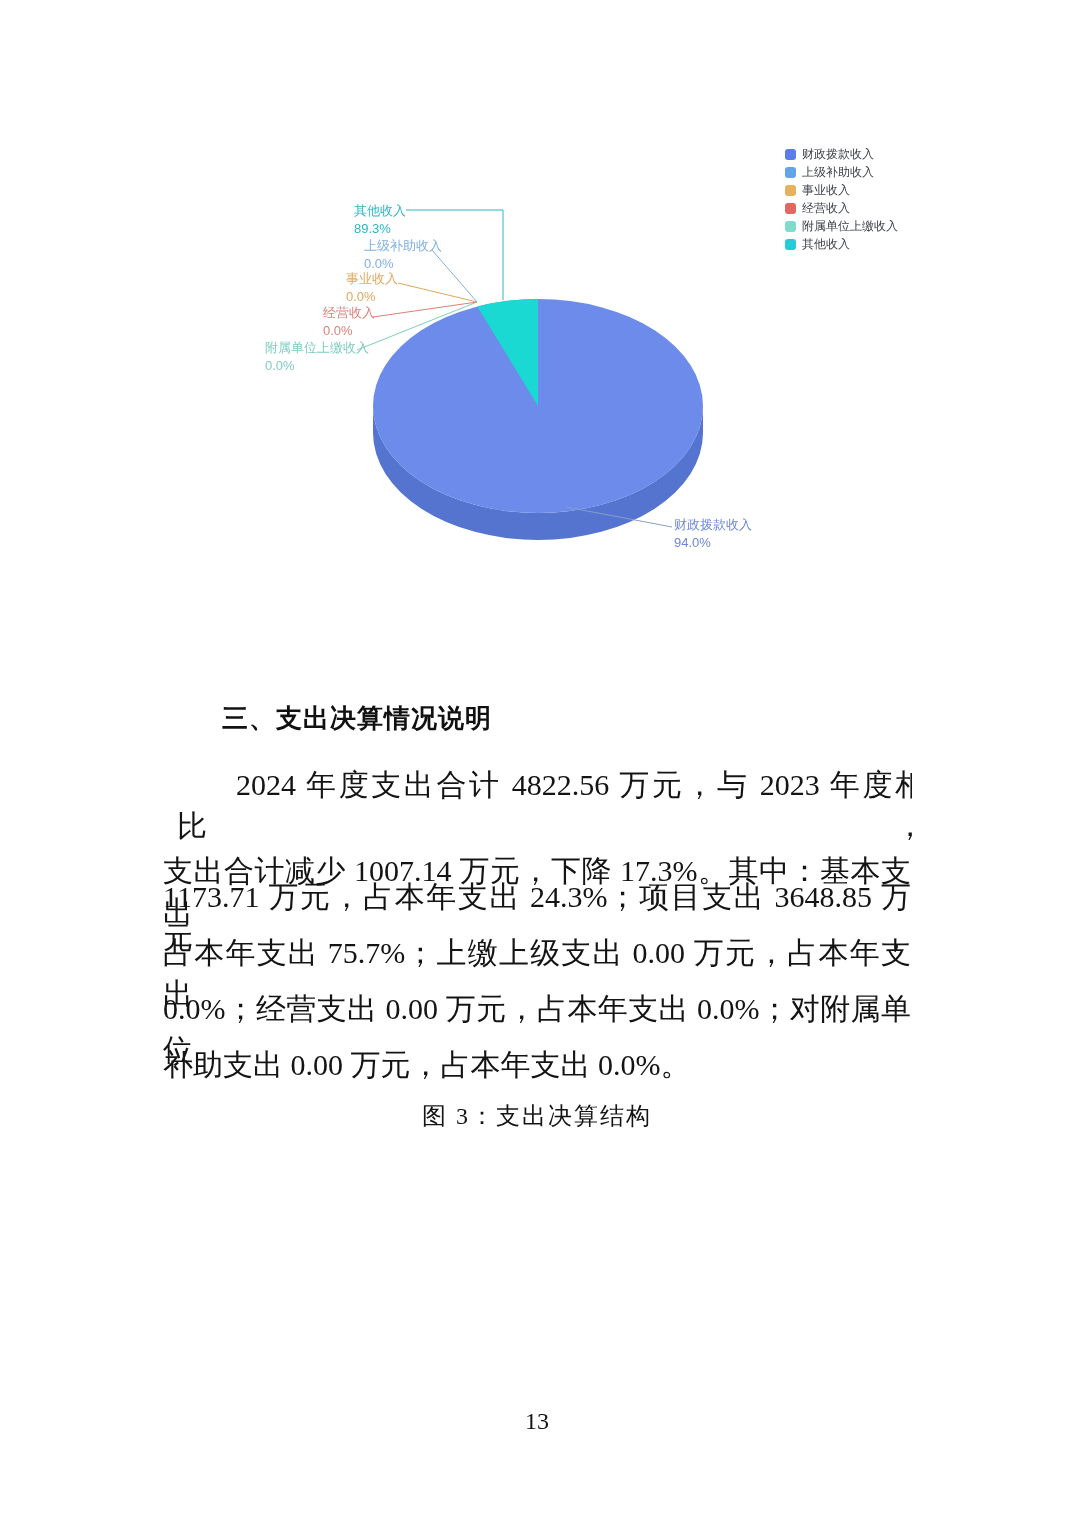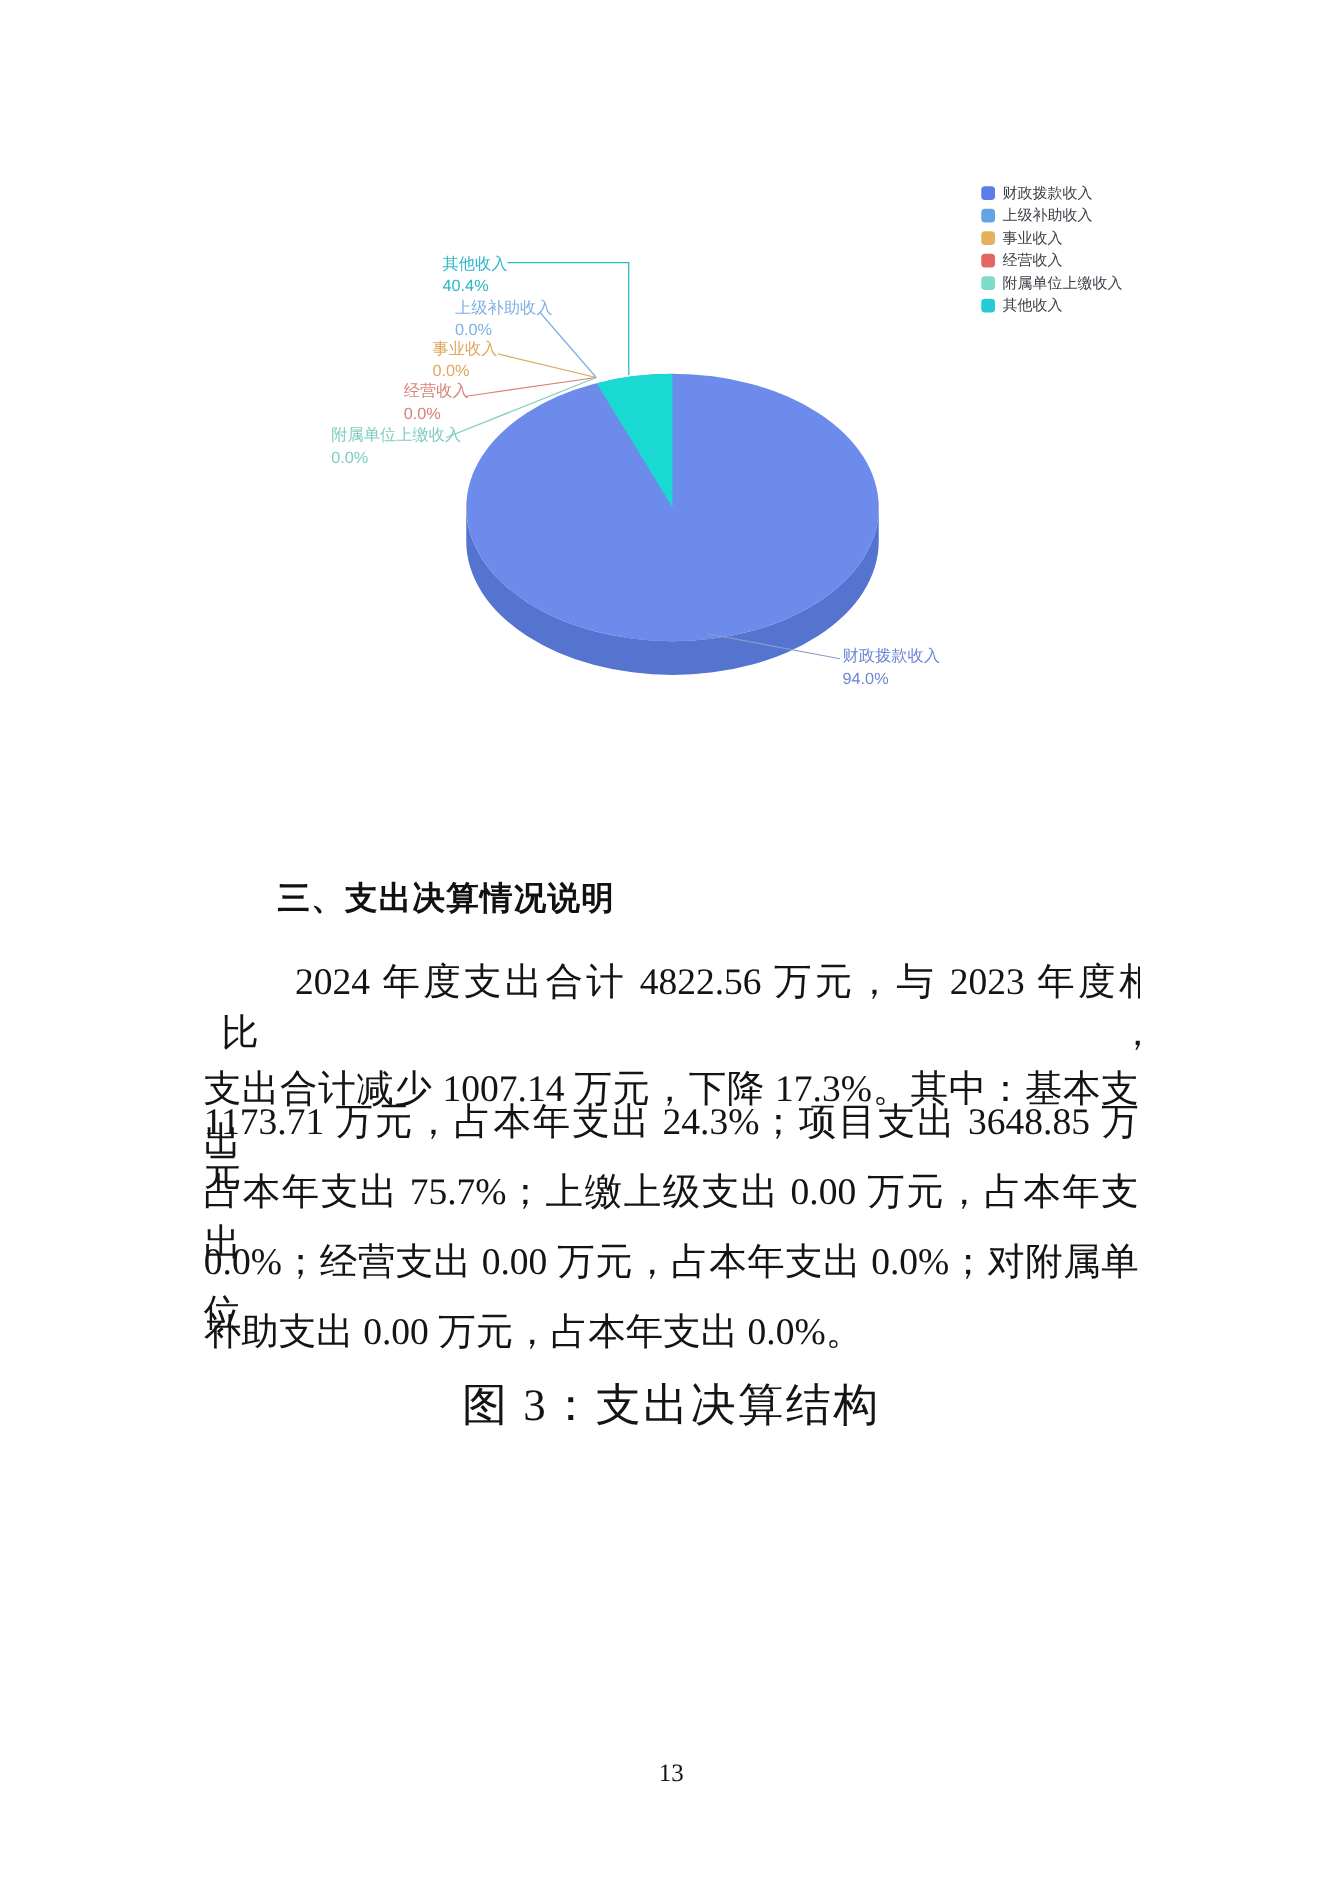--- a/index.html
+++ b/index.html
@@ -40,26 +40,26 @@
     position: absolute; left: 163px; width: 748px; height: 40px;
     font-size: 30px; color: #141414;
     text-align: justify; text-align-last: justify;
     white-space: nowrap;
   }
   .bodyline.justified { white-space: normal; }
   .bodyline.indent { text-indent: 59px; margin-left: 14px; }
   .bodyline.lastline { text-align: right; text-align-last: left; }
   .caption {
     position: absolute; left: 0; top: 1100px; width: 1074px;
-    text-align: center; font-size: 36px; color: #141414;
+    text-align: center; font-size: 24px; color: #141414;
     letter-spacing: 2px;
   }
   .page-number {
     position: absolute; left: 0; top: 1408px; width: 1074px;
-    text-align: center; font-size: 20px; color: #141414;
+    text-align: center; font-size: 24px; color: #141414;
   }
 </style>
 </head>
 <body>
 
 <div class="page">
 
   <svg class="chart-svg" width="1074" height="620" viewBox="0 0 1074 620">
 
     <path d="M 373 406 A 165 107 0 0 0 703 406 L 703 433 A 165 107 0 0 1 373 433 Z" fill="#5474d0"></path>
@@ -98,21 +98,21 @@
       <span>附属单位上缴收入</span>
     </div>
     <div class="legend-item">
       <span class="legend-swatch" style="background-color: rgb(37, 203, 213);"></span>
       <span>其他收入</span>
     </div>
   </div>
 
   <div class="pie-label" style="left: 354px; top: 202px; color: rgb(42, 183, 200);">
     <span>其他收入</span>
-    <span class="pct">40.4%</span>
+    <span class="pct">89.3%</span>
   </div>
   <div class="pie-label" style="left: 364px; top: 237px; color: rgb(127, 176, 228);">
     <span>上级补助收入</span>
     <span class="pct">0.0%</span>
   </div>
   <div class="pie-label" style="left: 346px; top: 270px; color: rgb(224, 167, 94);">
     <span>事业收入</span>
     <span class="pct">0.0%</span>
   </div>
   <div class="pie-label" style="left: 323px; top: 304px; color: rgb(218, 128, 122);">

